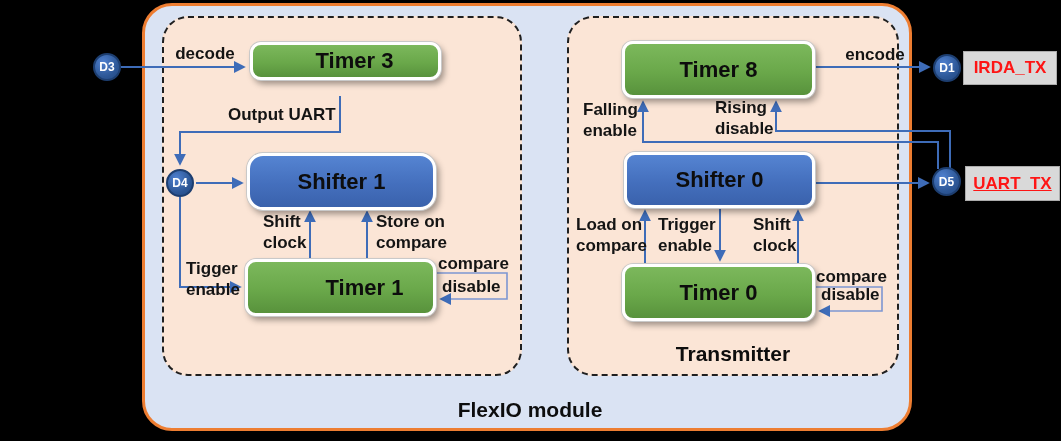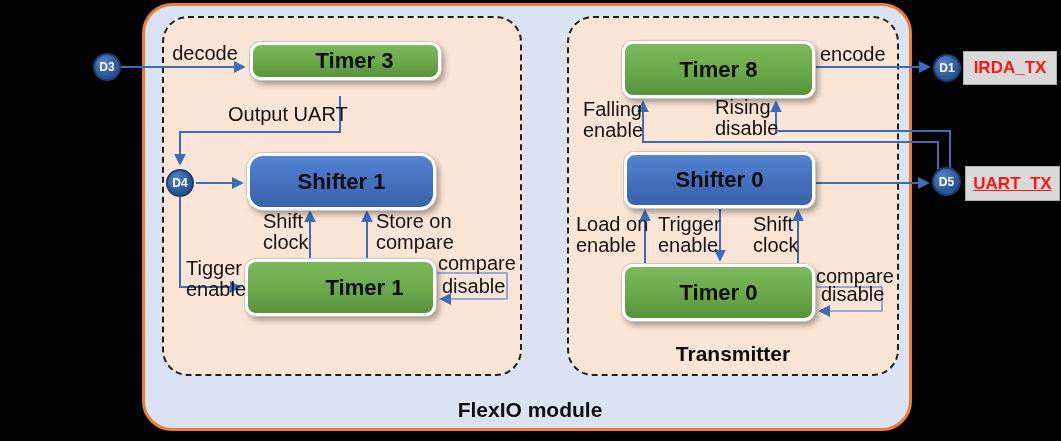--- a/index.html
+++ b/index.html
@@ -14,21 +14,21 @@
   .node{position:absolute;box-sizing:border-box;border:3px solid #fff;border-radius:11px;
         display:flex;align-items:center;justify-content:center;font-weight:bold;font-size:22px;color:#0d0d0d;
         box-shadow:0 0 0 1px #c9c9c9,3px 4px 6px rgba(0,0,0,.38);}
   .node.green{background:linear-gradient(180deg,#7cb85c 0%,#6aa84a 55%,#58923c 100%);}
   .node.blue{background:linear-gradient(180deg,#5584d2 0%,#446fbd 55%,#3a62ac 100%);}
   .port{position:absolute;box-sizing:border-box;background:#d9d9d9;border:1px solid #acacac;
         color:#fe1515;font-weight:bold;font-size:17px;display:flex;align-items:center;justify-content:center;}
   .pin{position:absolute;box-sizing:border-box;border-radius:50%;color:#fff;font-weight:bold;font-size:12px;
        background:radial-gradient(circle at 35% 30%,#4f80cf 0%,#2d5796 62%,#224883 100%);
        border:2px solid #1d3e70;display:flex;align-items:center;justify-content:center;}
-  .lbl{position:absolute;font-size:20px;line-height:21px;color:#141414;white-space:pre-line;}
+  .lbl{position:absolute;font-size:17px;line-height:21px;color:#141414;white-space:pre-line;font-weight:bold;}
   .big{position:absolute;font-weight:bold;font-size:21px;color:#0d0d0d;text-align:center;}
 </style>
 </head>
 <body>
 
 <div class="stage">
 
   <div class="outer"></div>
   <div class="grp rx"></div>
   <div class="grp tx"></div>
@@ -103,27 +103,27 @@
   <div class="lbl" style="left:228px;top:104px;">Output UART</div>
   <div class="lbl" style="left:263px;top:211px;">Shift
 clock</div>
   <div class="lbl" style="left:376px;top:211px;">Store on
 compare</div>
   <div class="lbl" style="left:186px;top:258px;">Tigger
 enable</div>
   <div class="lbl" style="left:438px;top:253px;">compare</div>
   <div class="lbl" style="left:442px;top:276px;">disable</div>
 
-  <div class="lbl" style="left:820px;top:44px;width:64px;text-align:center;">encode</div>
+  <div class="lbl" style="left:820px;top:44px;width:64px;text-align:center;padding-left:23px;">encode</div>
   <div class="lbl" style="left:583px;top:99px;">Falling
 enable</div>
   <div class="lbl" style="left:715px;top:97px;">Rising
 disable</div>
   <div class="lbl" style="left:576px;top:214px;">Load on
-enable</div>
+compare</div>
   <div class="lbl" style="left:658px;top:214px;">Trigger
 enable</div>
   <div class="lbl" style="left:753px;top:214px;">Shift
 clock</div>
   <div class="lbl" style="left:816px;top:266px;">compare</div>
   <div class="lbl" style="left:821px;top:284px;">disable</div>
 
   <div class="big" style="left:569px;top:342px;width:328px;">Transmitter</div>
   <div class="big" style="left:142px;top:398px;width:776px;">FlexIO module</div>
 

